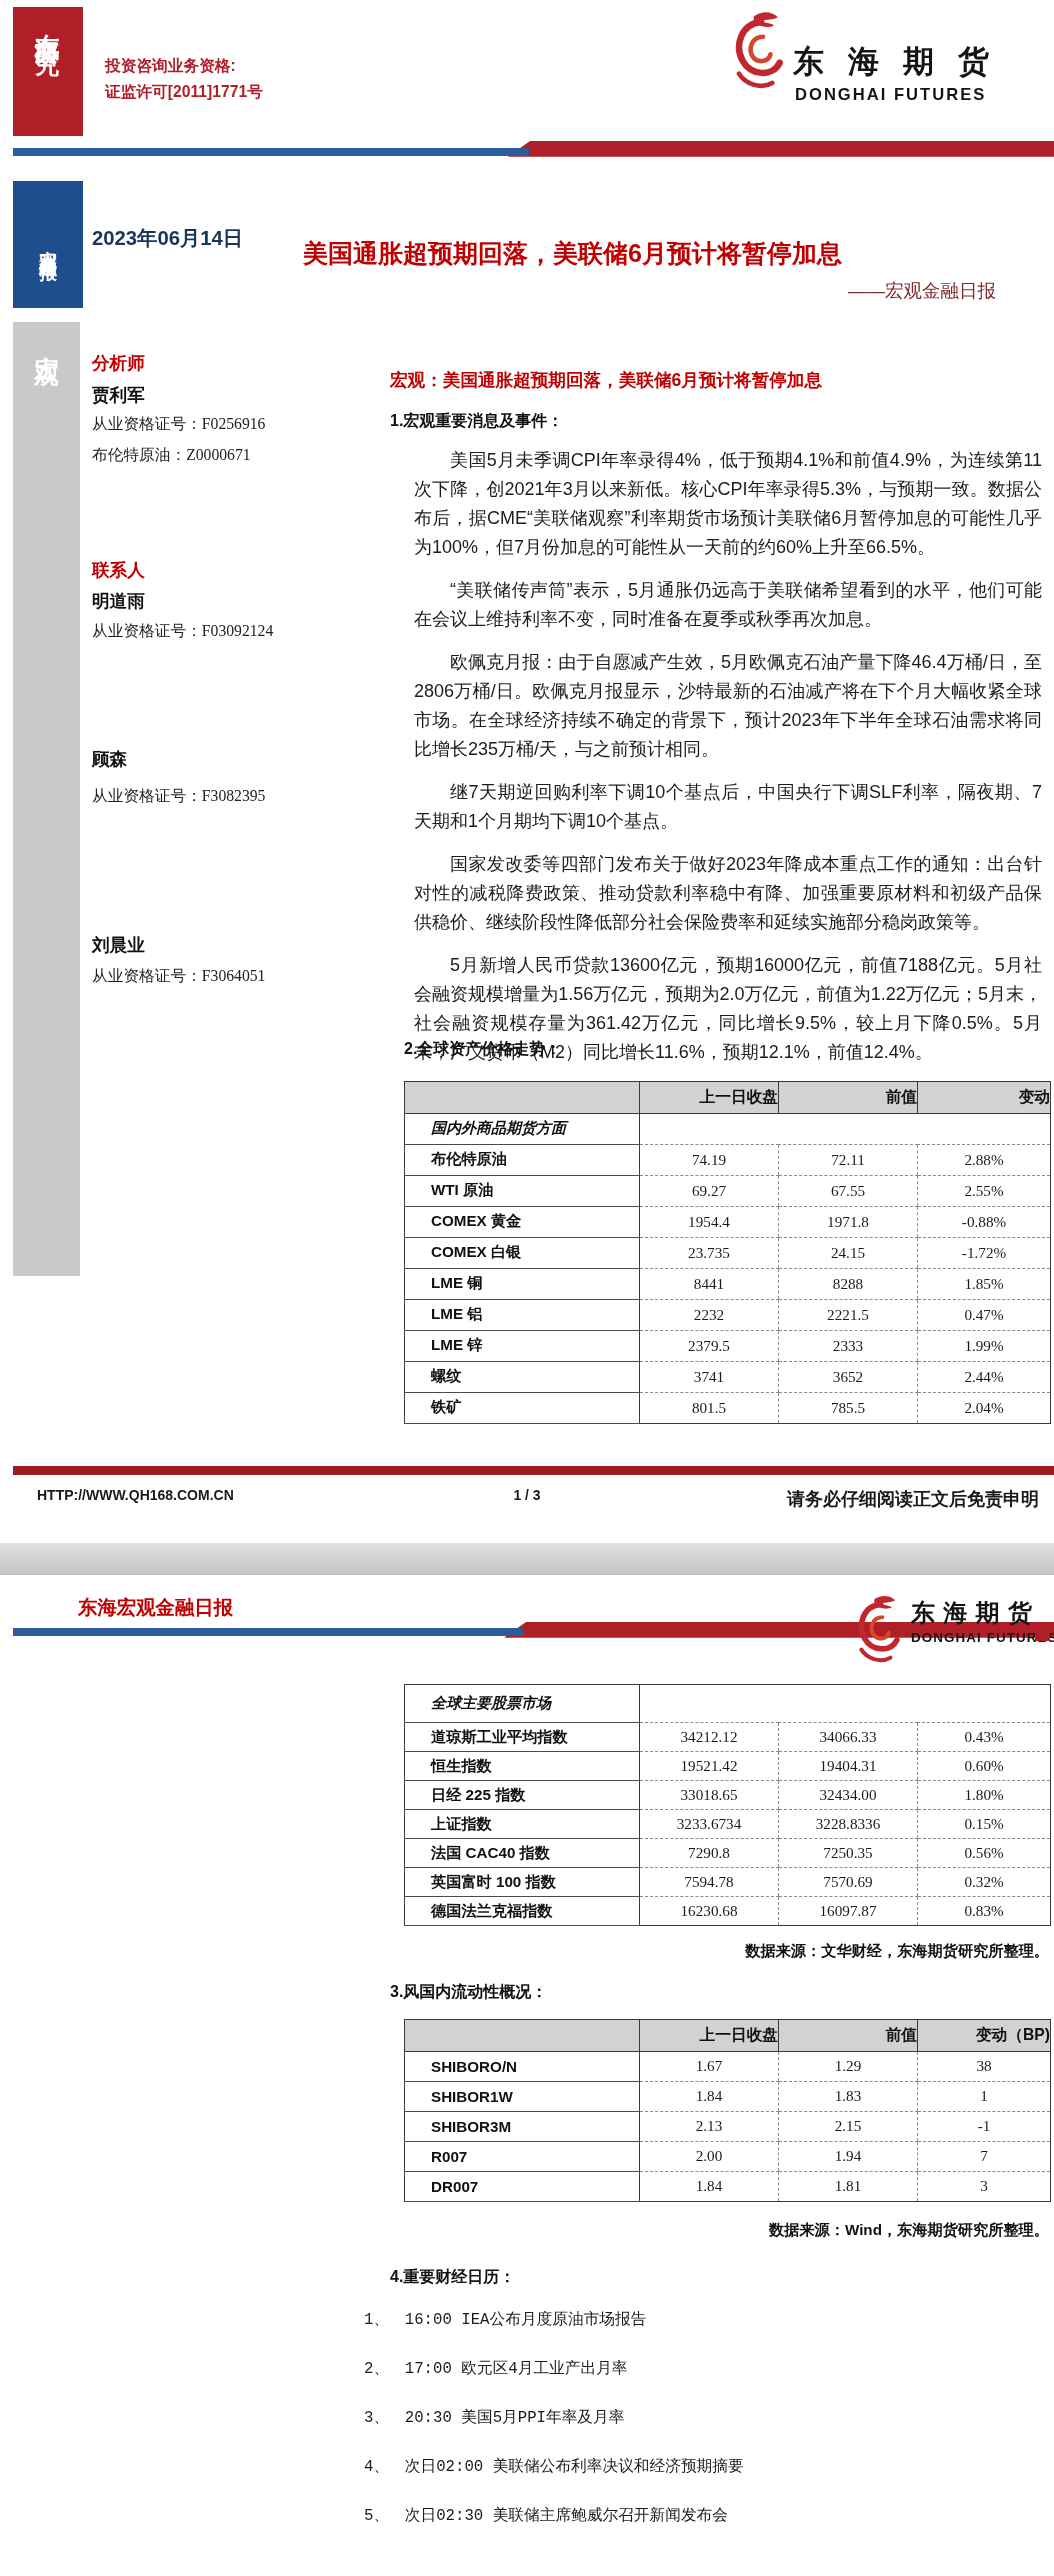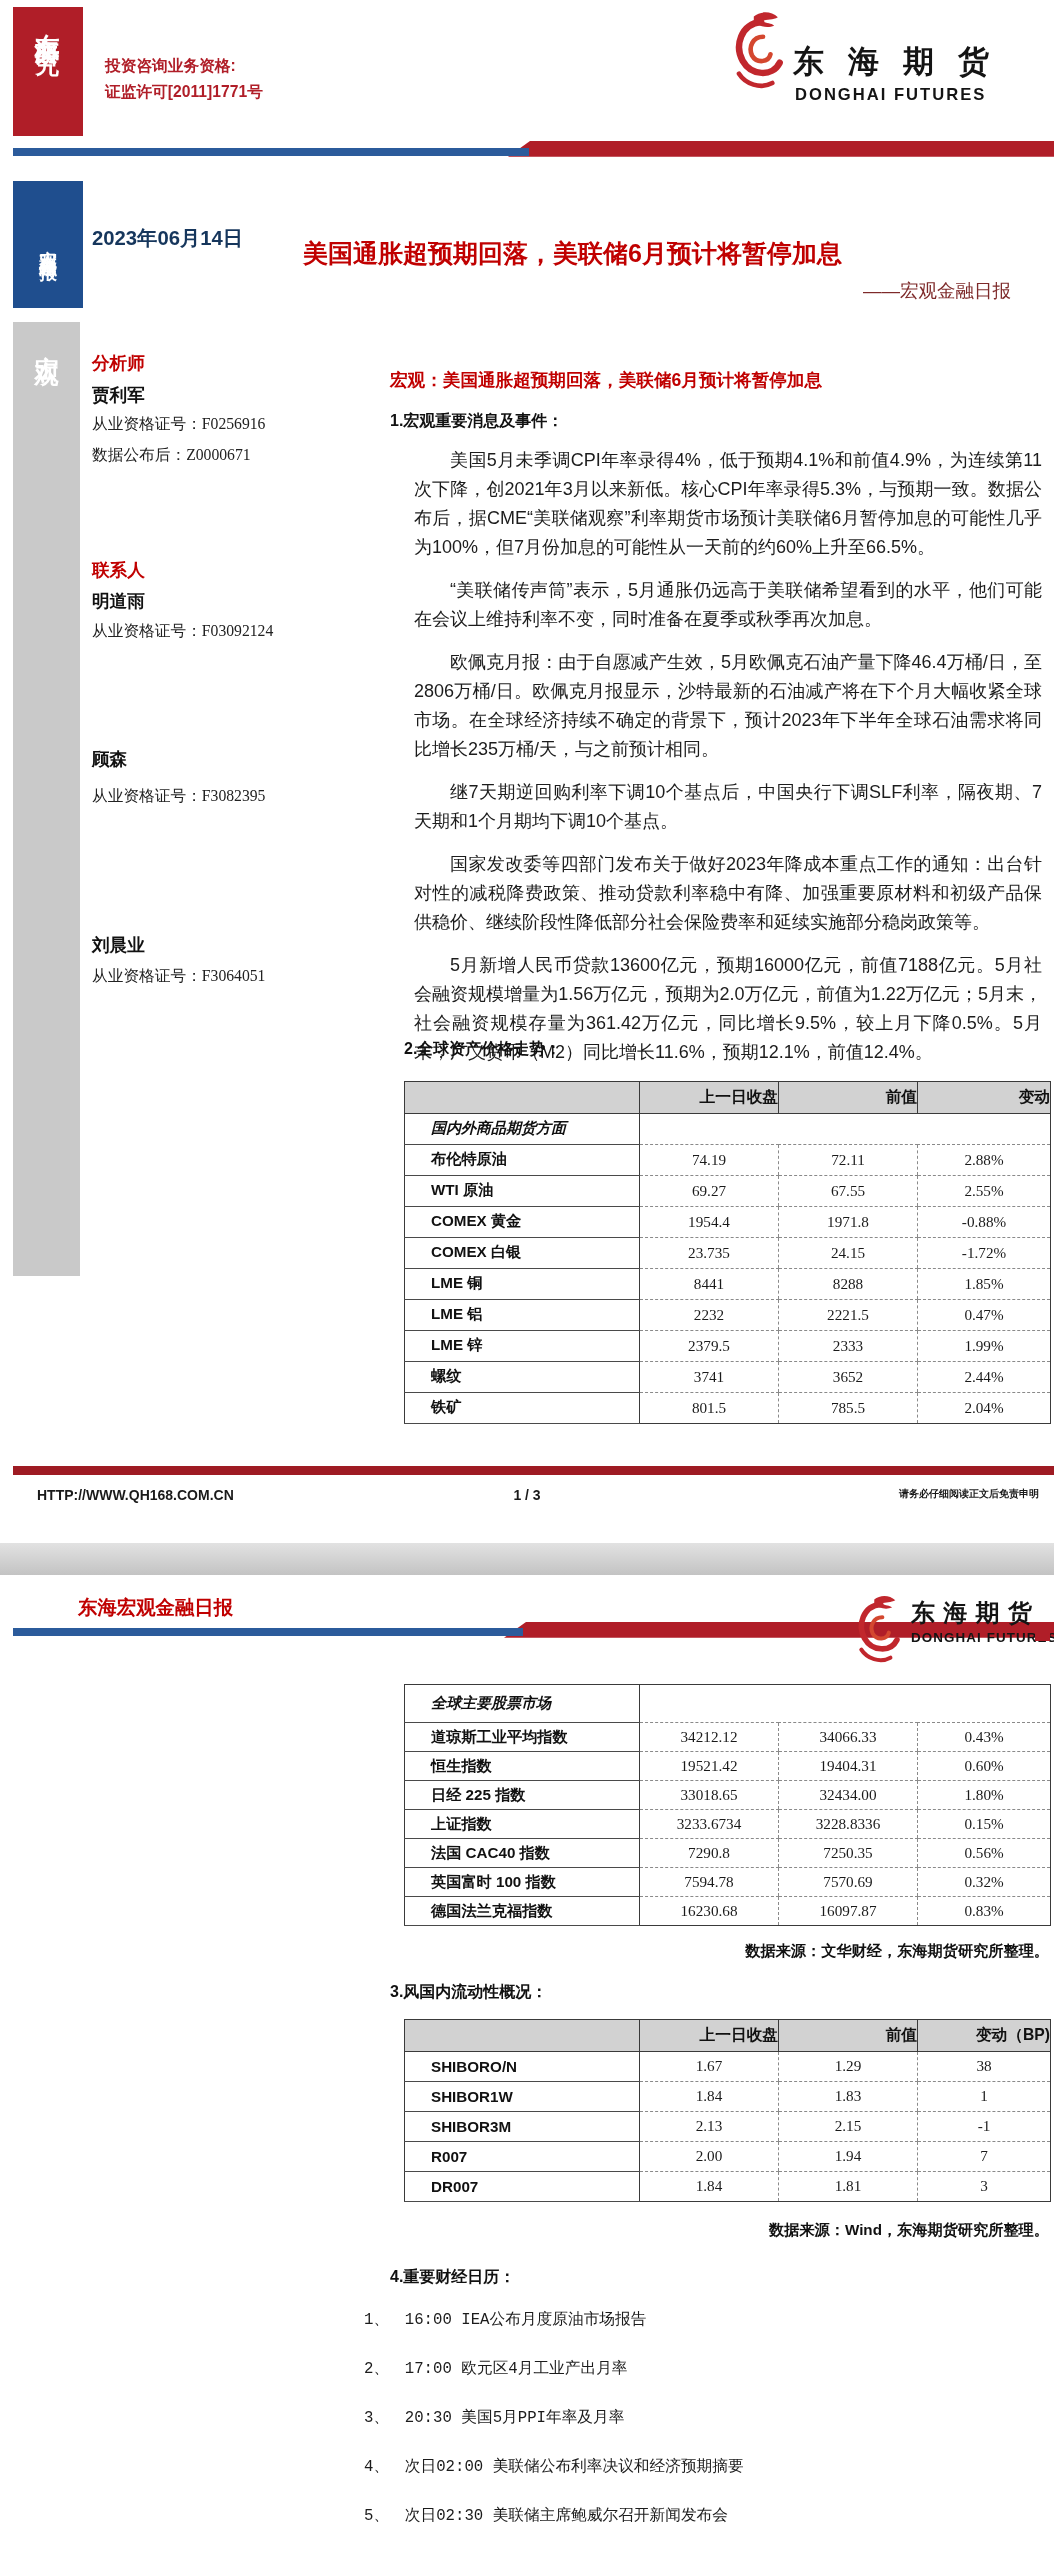--- a/index.html
+++ b/index.html
@@ -32,21 +32,21 @@
   .tab-blue { position:absolute; left:13px; top:181px; width:70px; height:127px; background:#1F4E8E;
               display:flex; align-items:center; justify-content:center; }
   .tab-blue .vtext { font-size:17.6px; letter-spacing:2.8px; }
   .tab-gray { position:absolute; left:13px; top:322px; width:67px; height:954px; background:#C9C9C9;
               display:flex; justify-content:center; }
   .tab-gray .vtext { font-size:24px; letter-spacing:7.4px; margin-top:15px; color:#fff; }
 
   .date { position:absolute; left:92px; top:224px; font-size:20.3px; font-weight:bold; color:#16365C; }
   .title { position:absolute; left:157px; top:228px; width:813px; margin:9px; text-align:center;
            font-size:25px; font-weight:bold; color:#C00000; }
-  .subtitle { position:absolute; left:556px; top:278px; width:455px; text-align:right;
+  .subtitle { position:absolute; left:541px; top:278px; width:455px; text-align:right;
               font-size:18.5px; color:#7E2A2A; }
 
   
   .an { position:absolute; left:92px; width:294px; }
   .an-role { color:#C00000; font-weight:bold; font-size:17.6px; }
   .an-name { font-weight:bold; font-size:17.6px; color:#111; }
   .an-cert { font-family:"Liberation Serif",serif; font-size:15.7px; color:#222; }
 
   
   .main-col { position:absolute; left:390px; top:368px; width:652px; }
@@ -82,21 +82,21 @@
   .t-liq td { height:29px; }
 
   .src-line { position:absolute; left:404px; width:645px; text-align:right; font-weight:bold;
               font-size:15.2px; color:#111; }
 
   
   .foot-bar { position:absolute; left:13px; top:1466px; right:0; height:9.2px; background:#9E1B23; }
   .foot-url  { position:absolute; left:37px;  top:1487px; font-size:14px; font-weight:bold; }
   .foot-page { position:absolute; left:0; right:0; top:1487px; text-align:center;
                font-size:14px; font-weight:bold; }
-  .foot-note { position:absolute; right:15px; top:1487px; font-size:10px; font-weight:bold; }
+  .foot-note { position:absolute; right:15px; top:1487px; font-size:18px; font-weight:bold; }
 
   
   .p2-title { position:absolute; left:78px; top:18.5px; font-size:19.4px; font-weight:bold; color:#C00000; }
   .b2 { left:13px; top:53px; width:510px; height:8.3px; }
   .r2 { left:504px; top:47px; width:551px; height:15.7px; }
   .dragon.d2 { left:850px; top:16.6px; width:55px; height:78px; }
   .logo-cn2 { position:absolute; left:911px; top:22px; font-family:"Liberation Serif",serif;
               font-weight:bold; font-size:24px; letter-spacing:8.3px; color:#141414; white-space:nowrap; }
   .logo-en2 { position:absolute; left:911px; top:55px; font-weight:bold; font-size:13.4px;
               letter-spacing:1.1px; color:#141414; white-space:nowrap; }
@@ -141,21 +141,21 @@
       <span class="vtext">宏观</span>
     </div>
 
     <div class="date">2023年06月14日</div>
     <h1 class="title">美国通胀超预期回落，美联储6月预计将暂停加息</h1>
     <div class="subtitle">——宏观金融日报</div>
 
     <div class="an an-role" style="top:351px">分析师</div>
     <div class="an an-name" style="top:383px">贾利军</div>
     <div class="an an-cert" style="top:414px">从业资格证号：F0256916</div>
-    <div class="an an-cert" style="top:445px">数据公布后：Z0000671</div>
+    <div class="an an-cert" style="top:445px">布伦特原油：Z0000671</div>
     <div class="an an-role" style="top:558px">联系人</div>
     <div class="an an-name" style="top:589px">明道雨</div>
     <div class="an an-cert" style="top:621px">从业资格证号：F03092124</div>
     <div class="an an-name" style="top:747px">顾森</div>
     <div class="an an-cert" style="top:786px">从业资格证号：F3082395</div>
     <div class="an an-name" style="top:933px">刘晨业</div>
     <div class="an an-cert" style="top:966px">从业资格证号：F3064051</div>
 
     <div class="main-col">
       <h2 class="sec-head">宏观：美国通胀超预期回落，美联储6月预计将暂停加息</h2>

